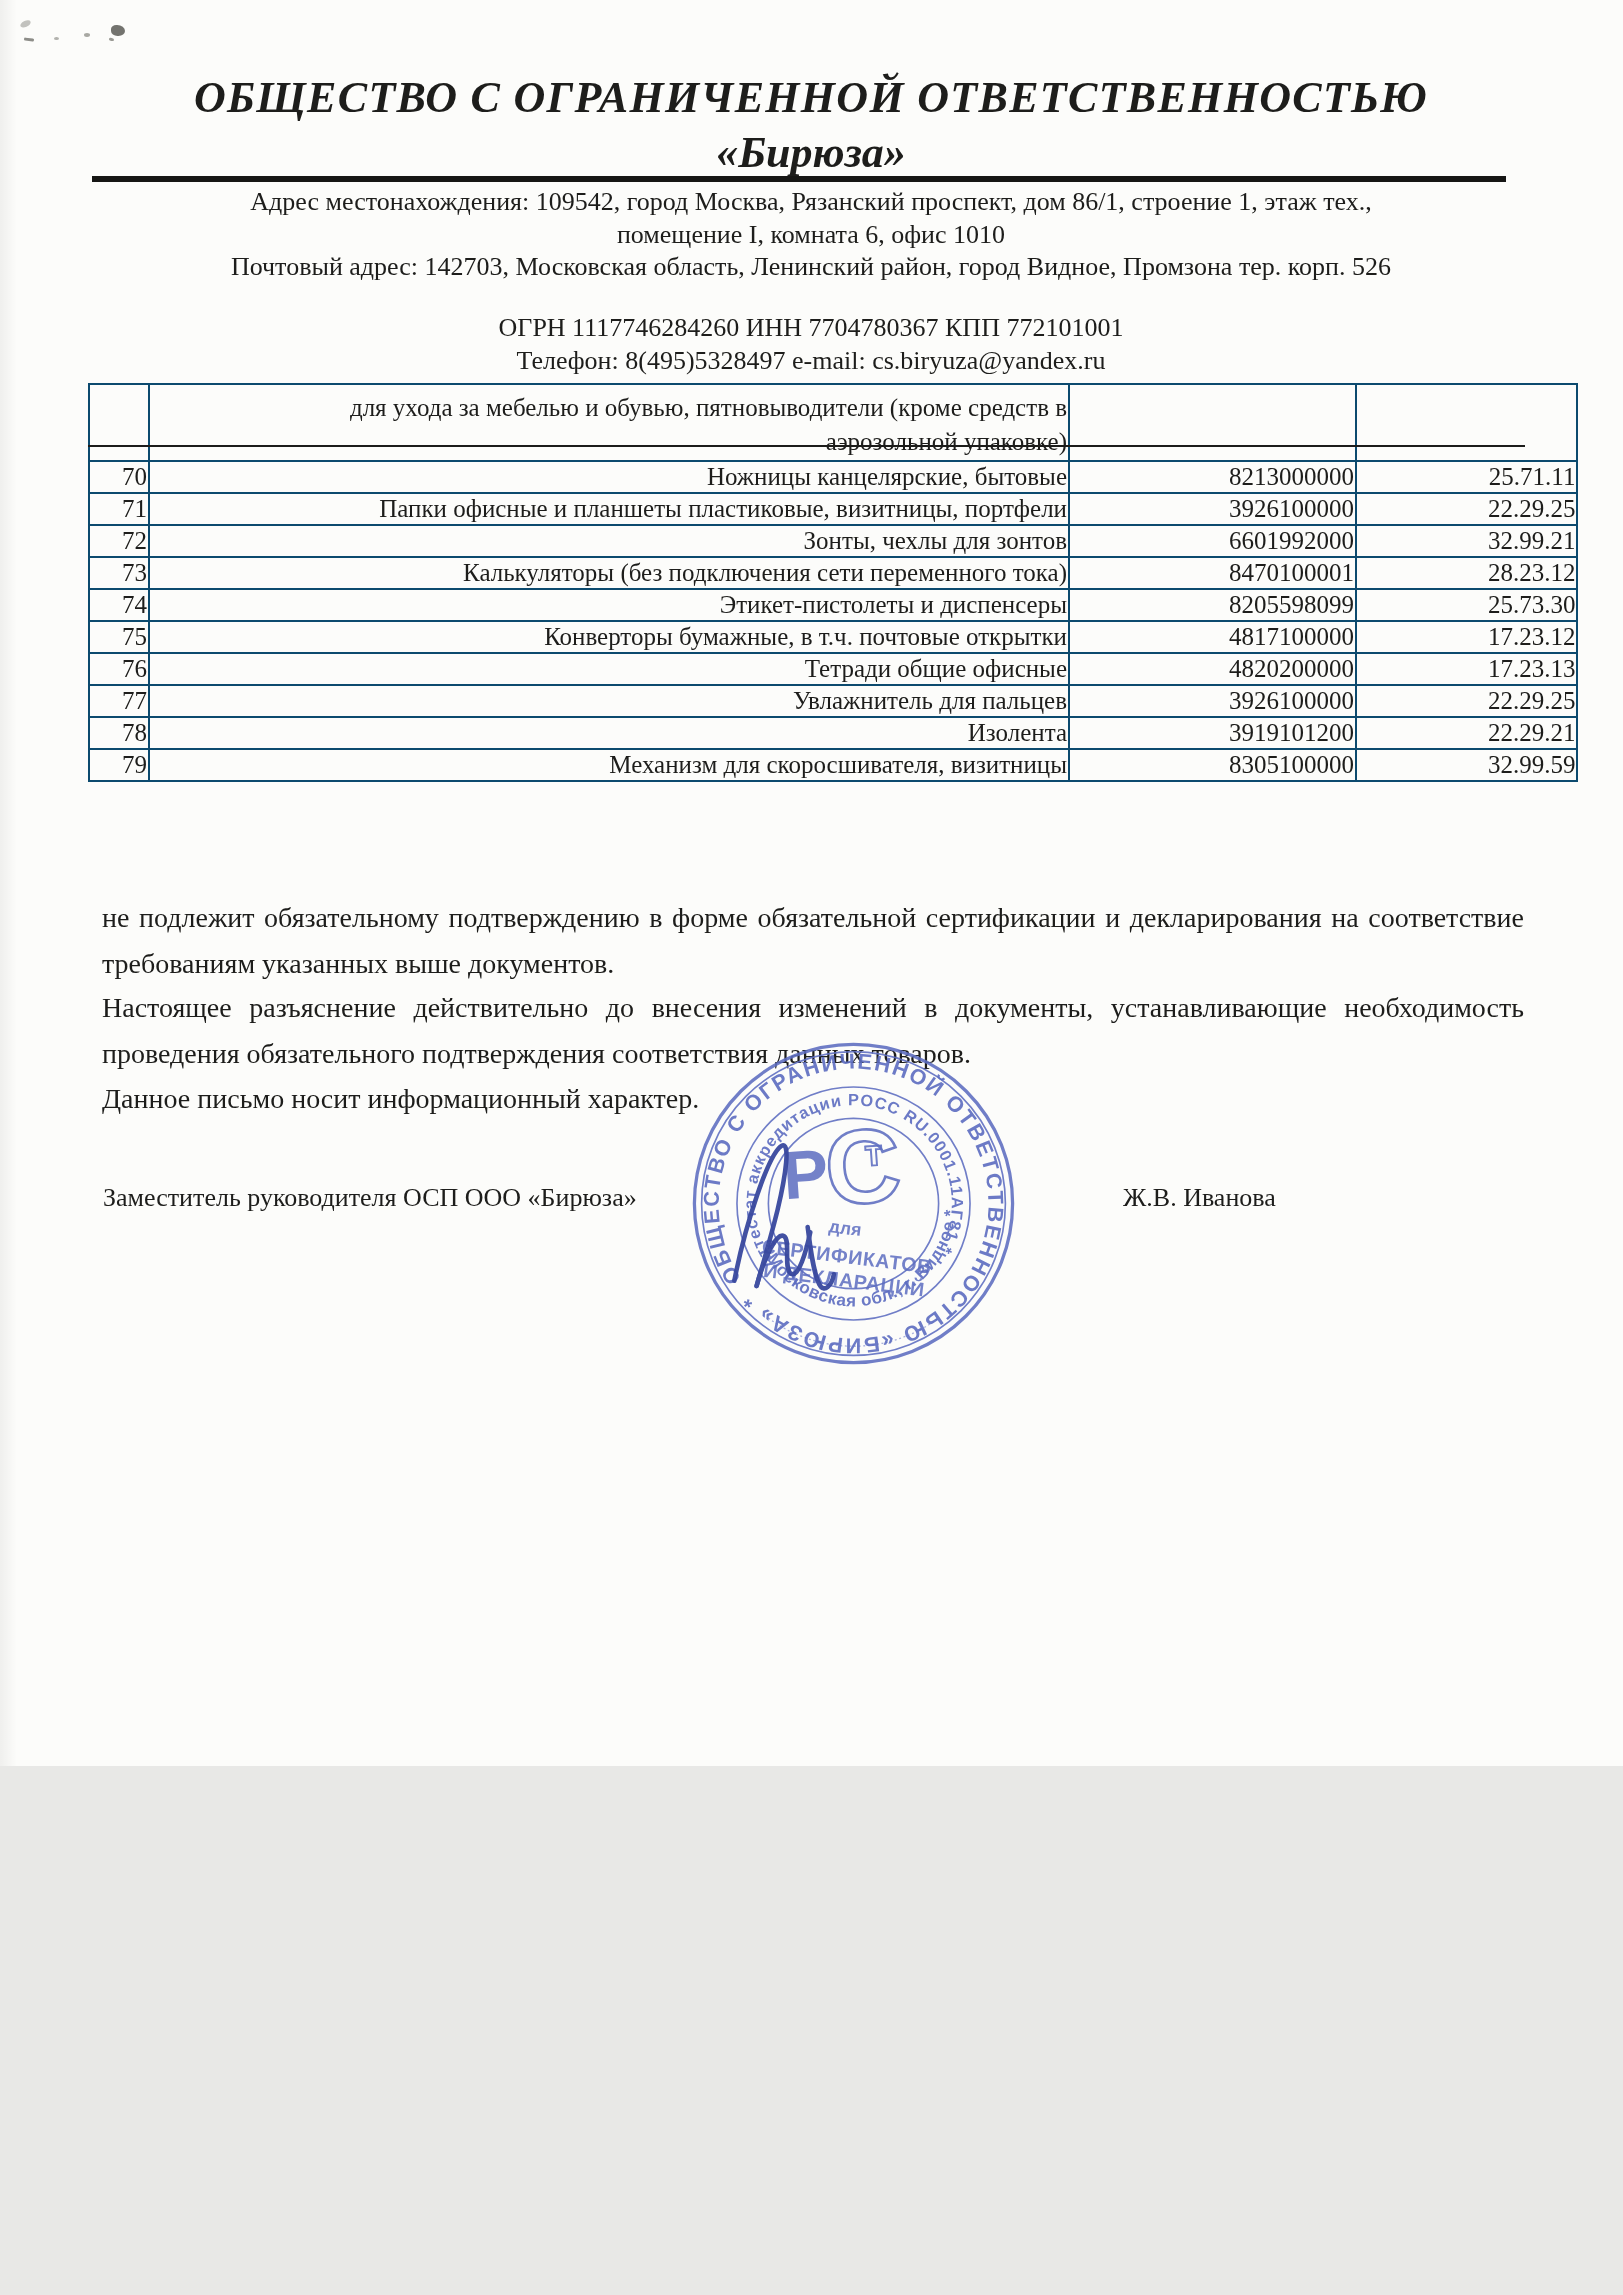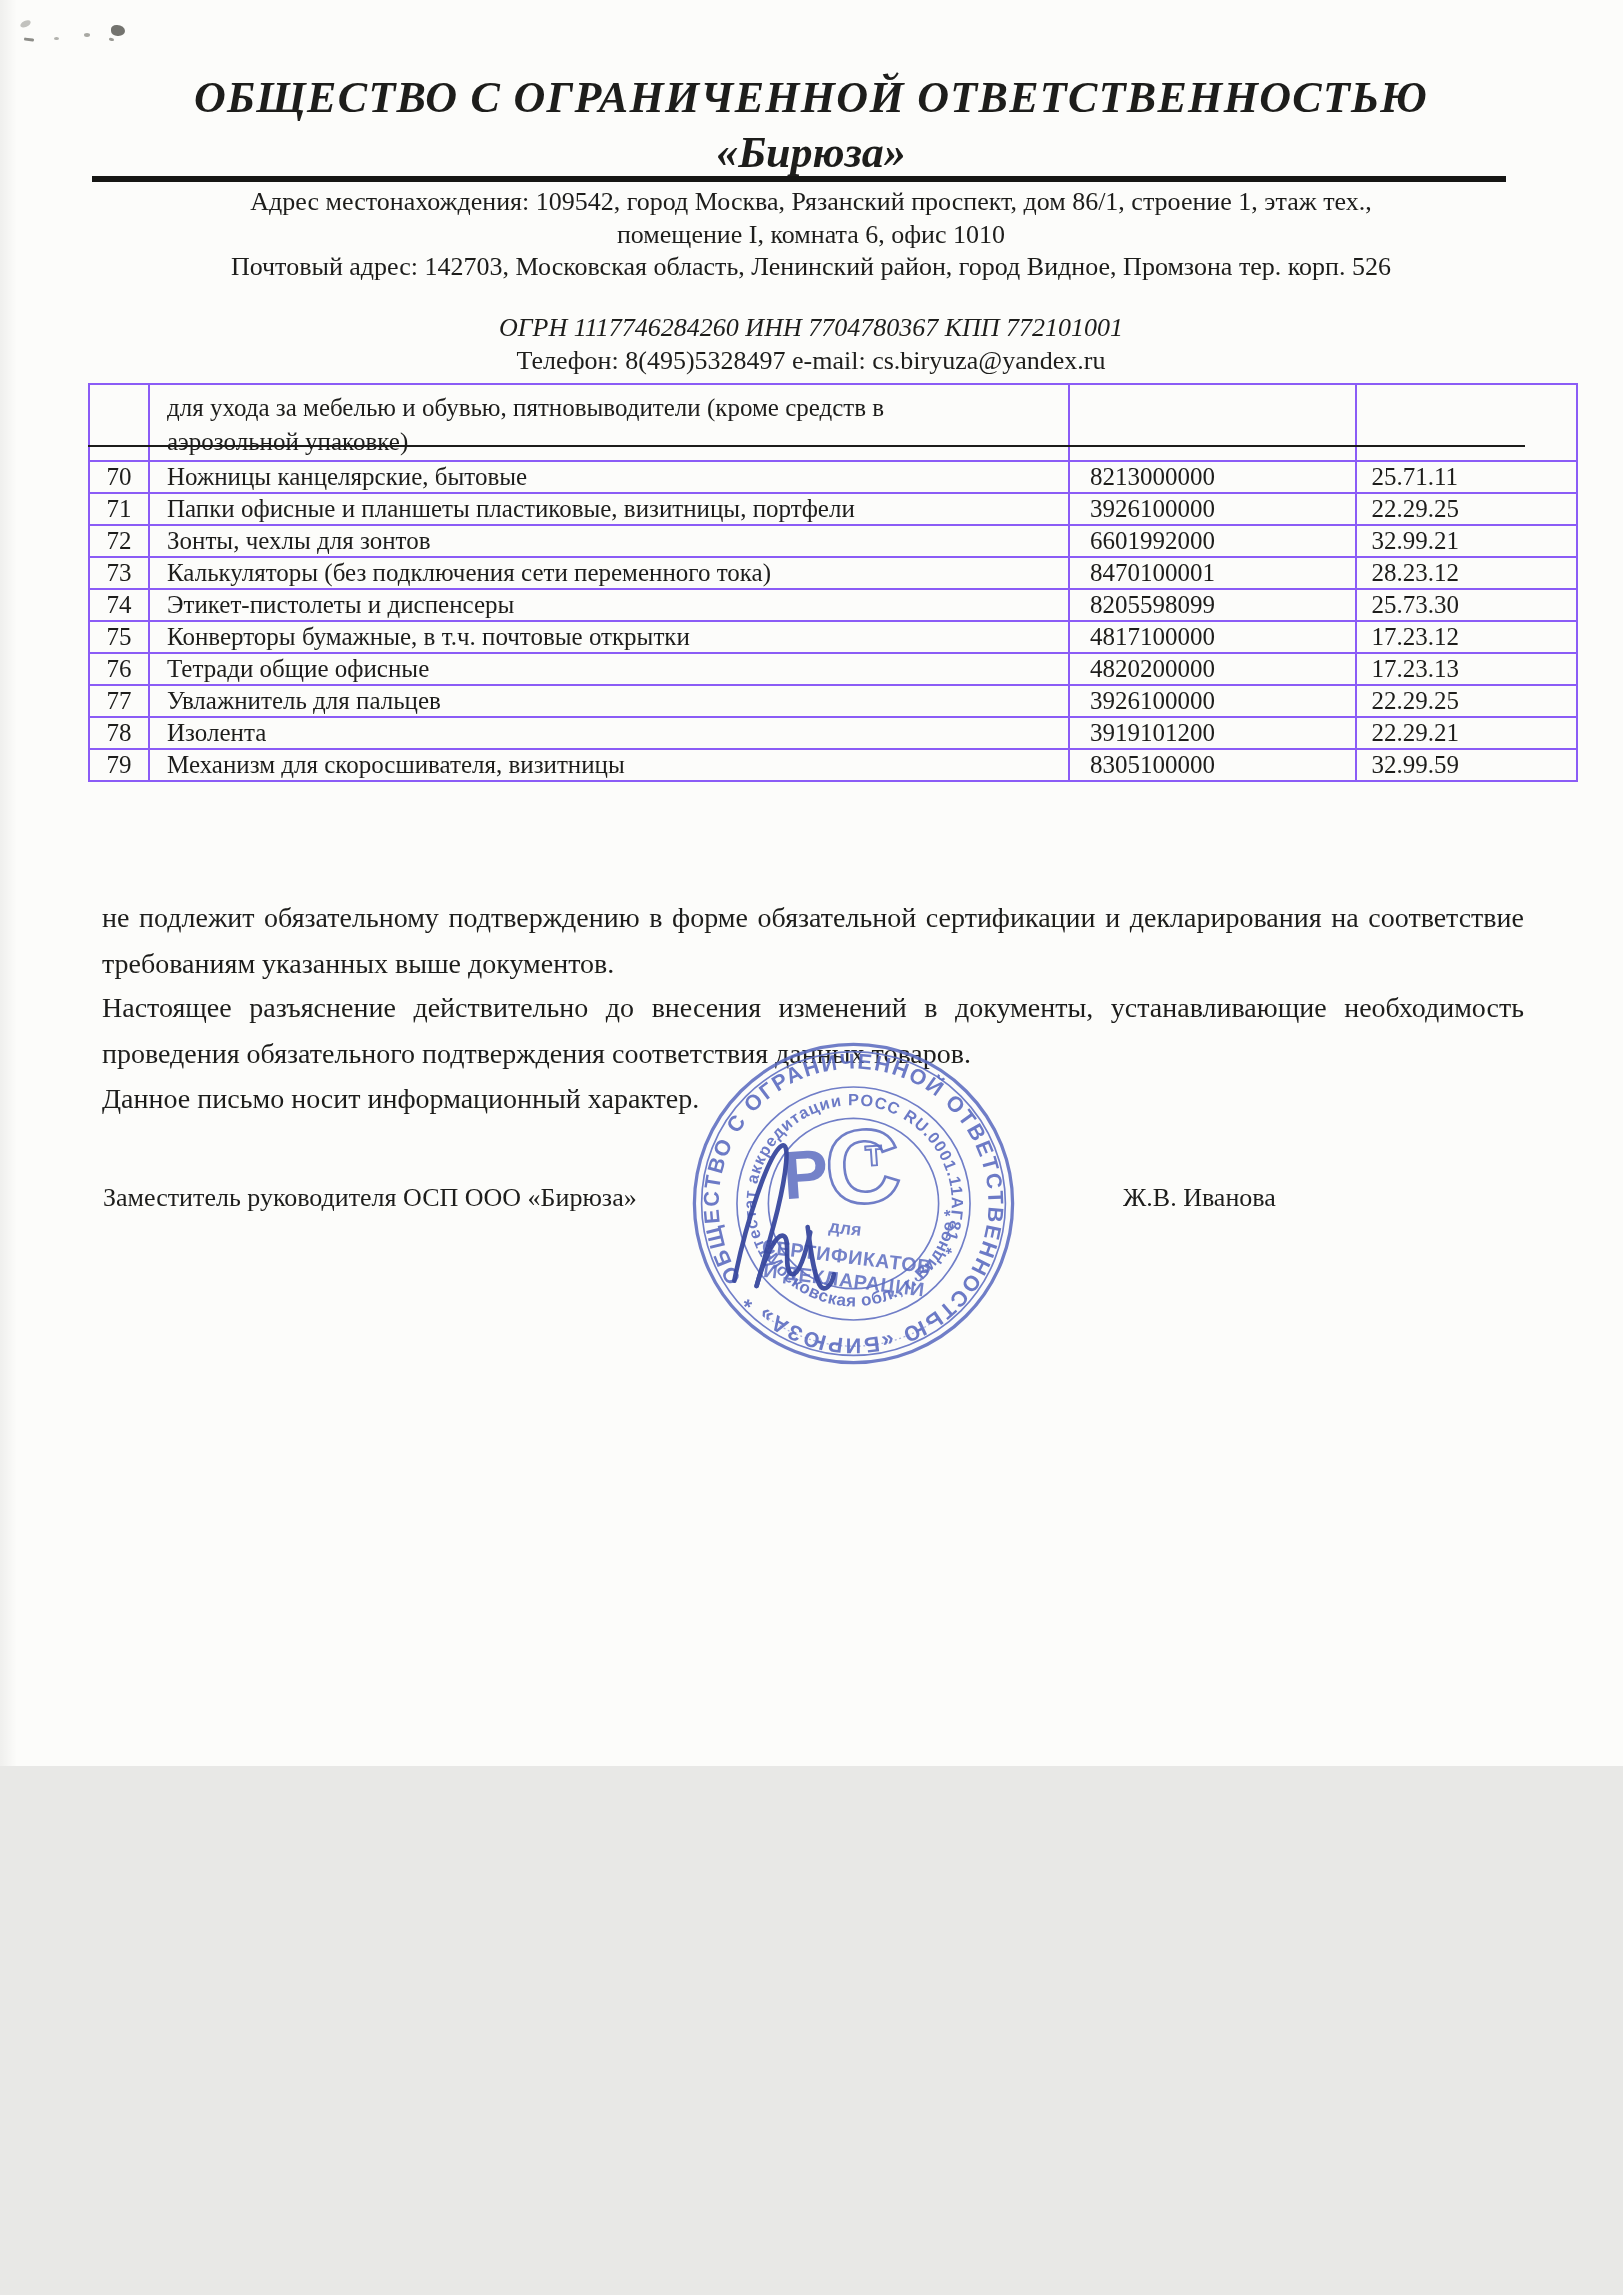--- a/index.html
+++ b/index.html
@@ -9,26 +9,26 @@
   #page::before{content:"";position:absolute;left:0;top:0;width:17px;height:100%;
         background:linear-gradient(90deg,rgba(0,0,0,0.05),rgba(0,0,0,0));pointer-events:none;}
   .abs{position:absolute;}
   
   .center-line{left:39px;width:1544px;text-align:center;white-space:nowrap;}
   #company1{top:76px;font-size:44px;font-weight:bold;font-style:italic;letter-spacing:1.3px;line-height:1;}
   #company2{top:131px;font-size:44px;font-weight:bold;font-style:italic;line-height:1;}
   #head-rule{top:176px;left:92px;width:1414px;height:5.9px;background:#161614;}
   .addr{font-size:26px;line-height:1;}
   #addr1{top:189px;} #addr2{top:222px;} #addr3{top:254px;}
-  #reg{top:315px;font-size:26px;line-height:1;font-style:italic;}
+  #reg{top:315px;font-size:26px;line-height:1;}
   #contact{top:348px;font-size:26px;line-height:1;}
   
   #product-table{position:absolute;left:88px;top:383px;width:1437px;border-collapse:collapse;
         table-layout:fixed;font-size:25px;color:#1d1d1b;}
-  #product-table td{border:2px solid #8b5cf6;overflow:hidden;}
+  #product-table td{border:2px solid #0c4a6e;overflow:hidden;text-align:right;}
   #product-table tr{height:31px;}
   #product-table tr.carry{height:70px;}
   #product-table tr.carry td{vertical-align:top;padding-top:5.9px;white-space:pre-line;line-height:34px;}
   td.c-num{width:56px;text-align:center;}
   td.c-name{width:900px;padding-left:17px;}
   td.c-code{width:264px;padding-left:20px;}
   td.c-okpd{width:204px;padding-left:14.4px;}
   #table-extra-line{top:445px;left:88px;width:1437px;height:2px;background:#1c1c1a;}
   
   #body-paragraphs{position:absolute;left:102px;top:0;width:1422px;}

